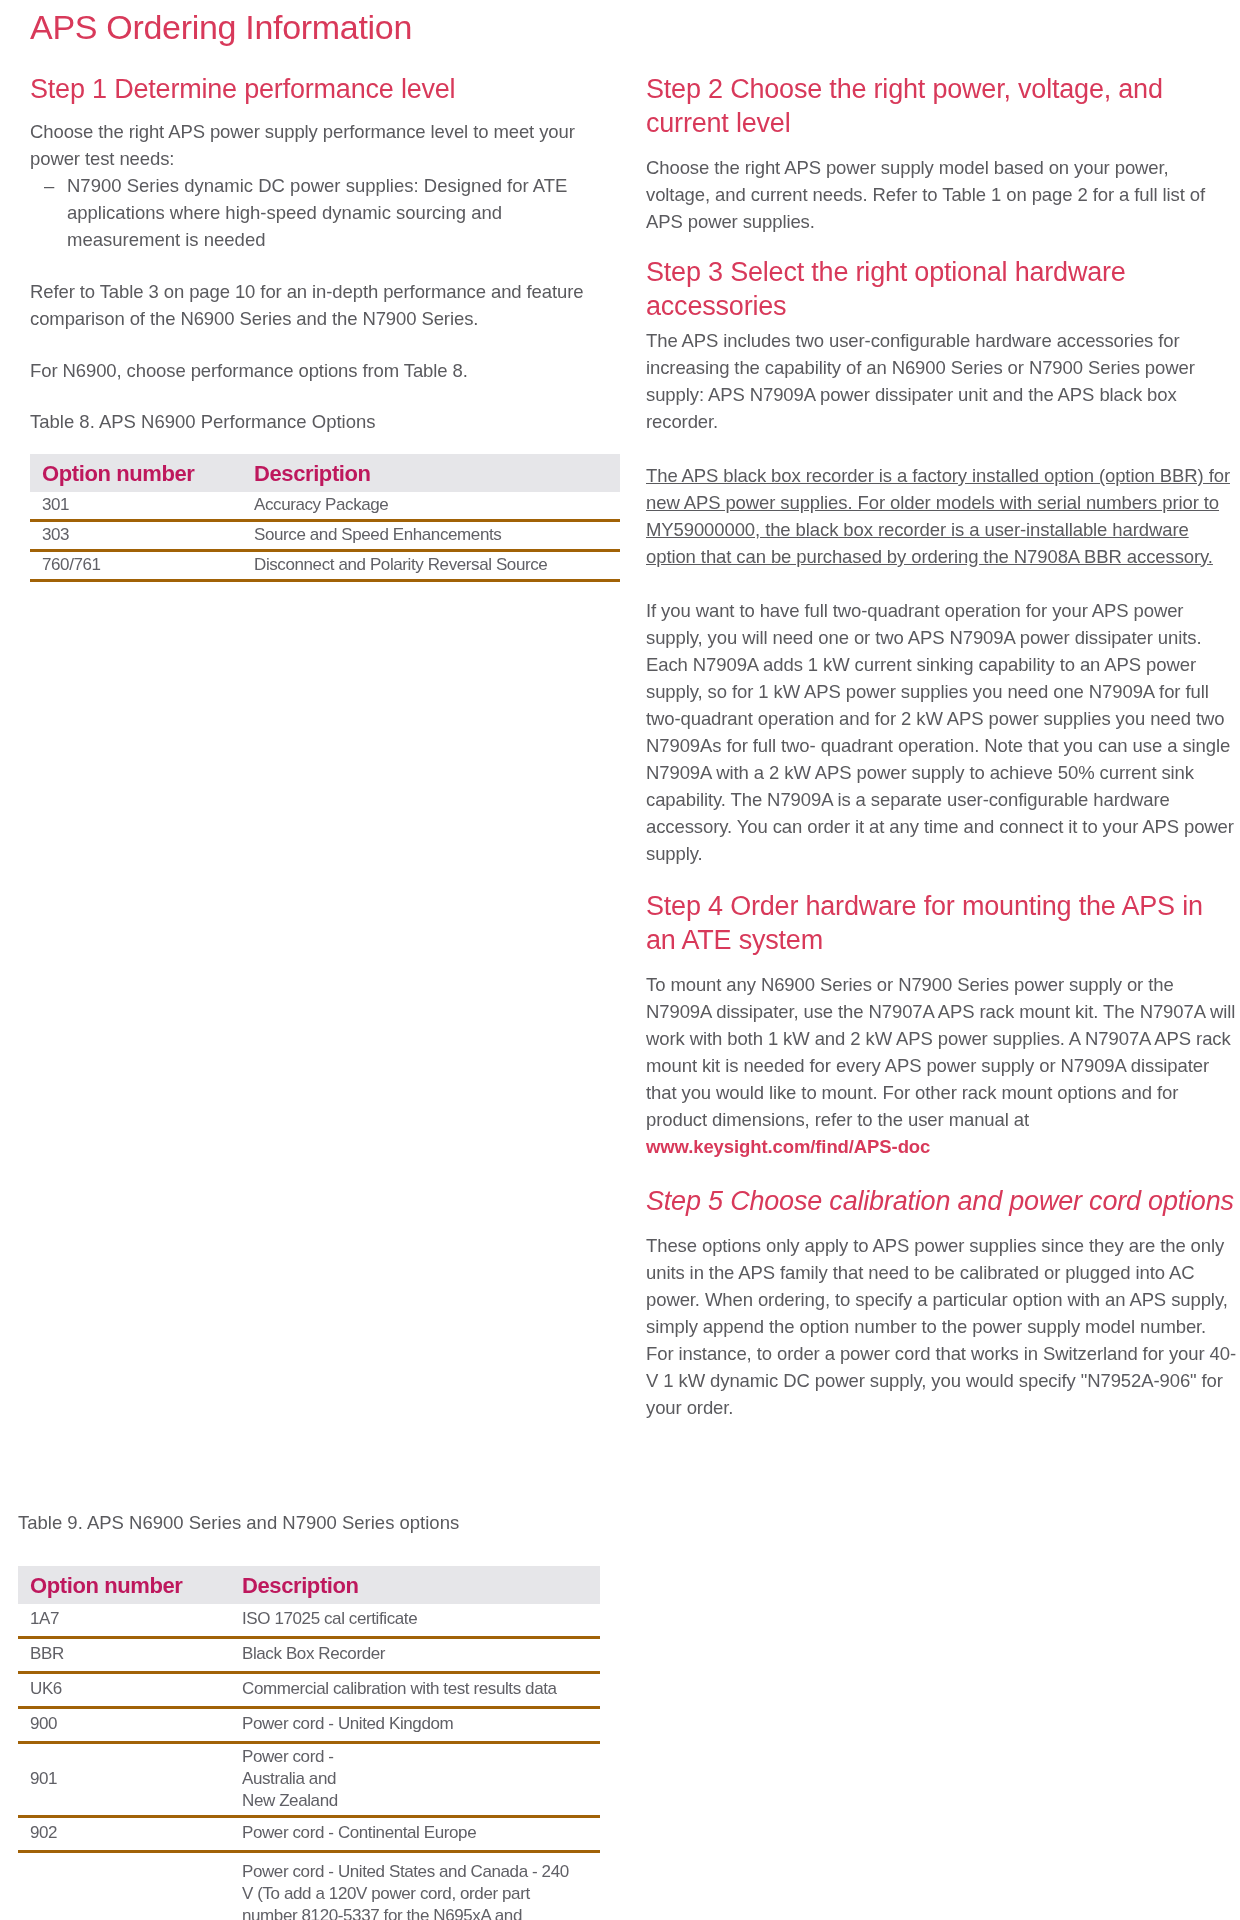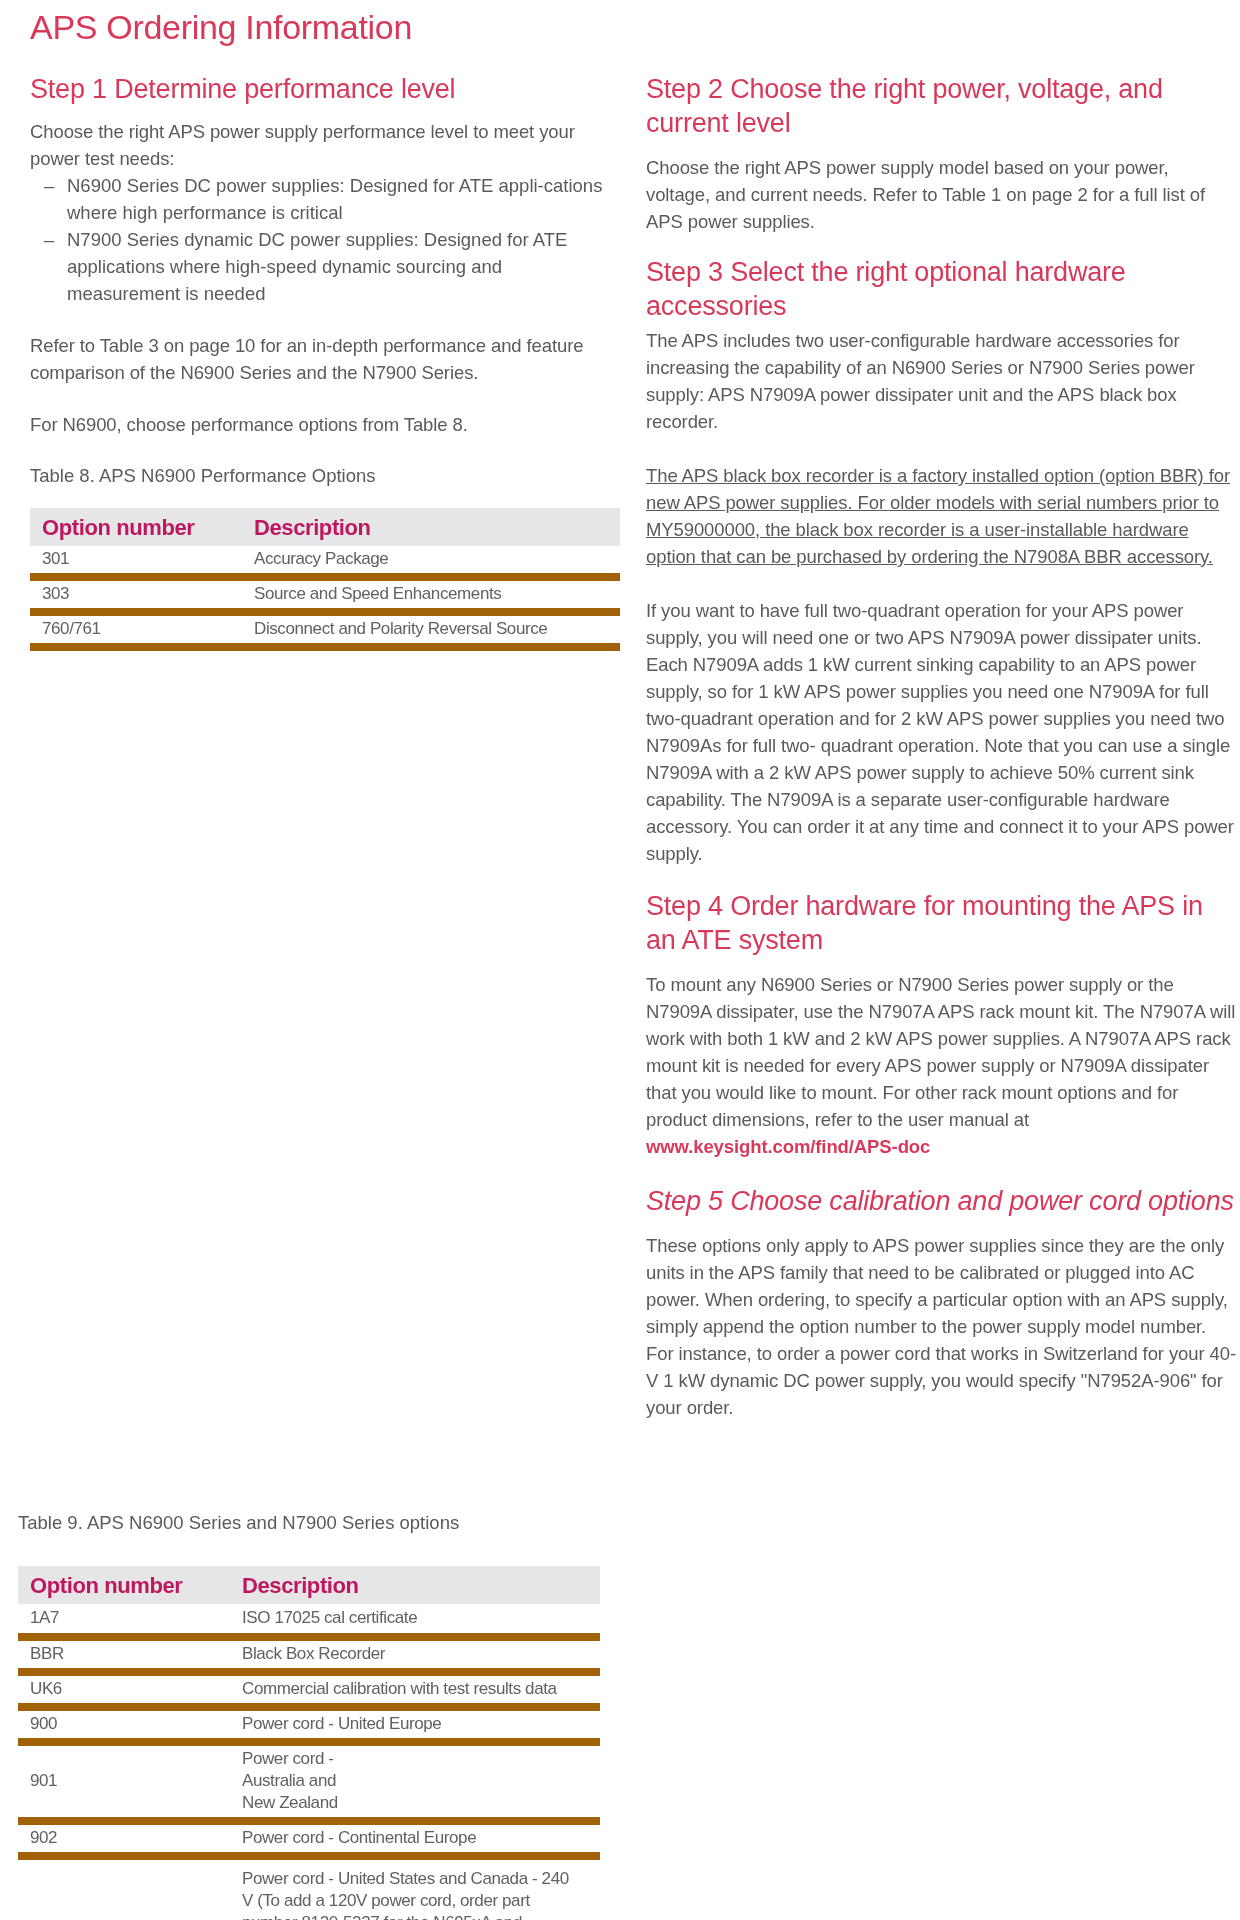--- a/index.html
+++ b/index.html
@@ -29,38 +29,37 @@
   .caption { font-size: 18.5px; line-height: 24px; margin: 0; }
 
   table.opt { border-collapse: collapse; width: 100%; }
   table.opt th {
     background: #e6e6e9; text-align: left; font-weight: bold; color: #be185d;
     font-family: "Liberation Sans", sans-serif; font-size: 22px; letter-spacing: -0.4px;
     padding: 6px 12px 4px 12px; height: 28px;
   }
   table.opt td {
     font-size: 17px; color: #606066; padding: 2px 12px 3px 12px; letter-spacing: -0.4px;
-    border-bottom: 8px solid #a16207; line-height: 22px; vertical-align: middle;
+    border-bottom: 3px solid #a16207; line-height: 22px; vertical-align: middle;
   }
   table.opt td.num { width: 188px; }
   .t9 td { font-size: 15.5px; line-height: 21px; }
   .t9 td.num { width: 175px; }
   .t9 th { font-size: 17px; }
   a.link { color: #d8395a; font-weight: bold; text-decoration: none; }
 </style>
 </head>
 <body>
 
 <h1 class="title red">APS Ordering Information</h1>
 
 <div class="col-left">
   <h2 class="h2 red" style="margin-bottom:12px;">Step 1 Determine performance level</h2>
   <p class="p">Choose the right APS power supply performance level to meet your power test needs:</p>
   <ul class="dash">
-    <li>N6900 Series DC power supplies: Designed for ATE appli-cations where high performance is critical</li>
     <li>N7900 Series dynamic DC power supplies: Designed for ATE applications where high-speed dynamic sourcing and measurement is needed</li>
   </ul>
   <p class="p" style="margin-top:25px;">Refer to Table 3 on page 10 for an in-depth performance and feature comparison of the N6900 Series and the N7900 Series.</p>
   <p class="p" style="margin-top:25px;">For N6900, choose performance options from Table 8.</p>
 
   <p class="caption" style="margin-top:26px;">Table 8. APS N6900 Performance Options</p>
   <table class="opt" style="margin-top:20px;">
     <thead>
       <tr>
         <th>Option number</th>
@@ -117,21 +116,21 @@
       <tr style="height:35px;">
         <td class="num">BBR</td>
         <td>Black Box Recorder</td>
       </tr>
       <tr style="height:35px;">
         <td class="num">UK6</td>
         <td>Commercial calibration with test results data</td>
       </tr>
       <tr style="height:35px;">
         <td class="num">900</td>
-        <td>Power cord - United Europe</td>
+        <td>Power cord - United Kingdom</td>
       </tr>
       <tr style="height:57px;">
         <td class="num">901</td>
         <td style="padding-right:240px;">Power cord - Australia and New Zealand</td>
       </tr>
       <tr style="height:35px;">
         <td class="num">902</td>
         <td>Power cord - Continental Europe</td>
       </tr>
       <tr style="height:110px;">

